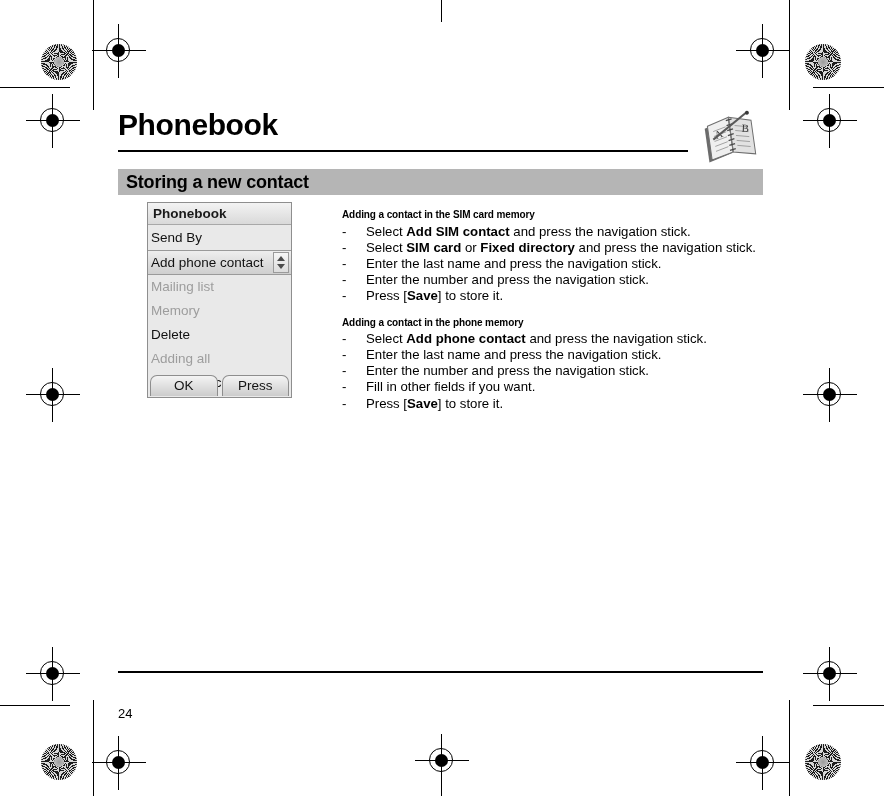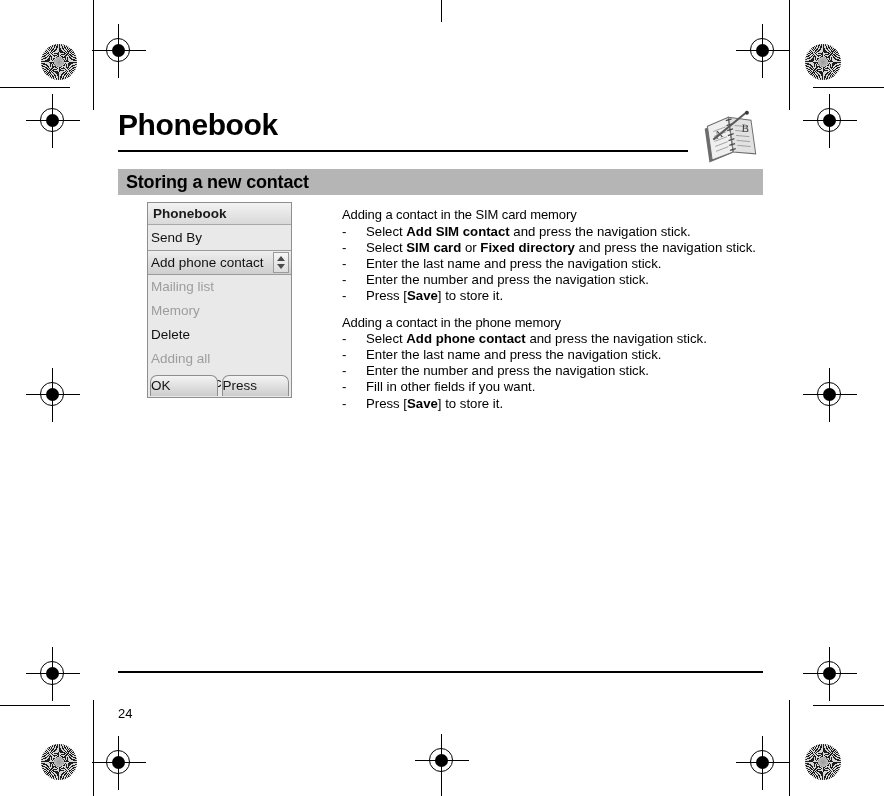--- a/index.html
+++ b/index.html
@@ -211,20 +211,21 @@
     bottom: 0;
     width: 100%;
     height: 22px;
     display: flex;
   }
   .ps-key {
     flex: 1;
     margin: 0 2px;
     height: 21px;
     line-height: 20px;
+    text-align: center;
     background: linear-gradient(#f4f4f4, #cccccc);
     border: 1px solid #8e8e8e;
     border-bottom: none;
     border-radius: 7px 7px 0 0;
     box-sizing: border-box;
     color: #141414;
   }
 
   
   .body-col {
@@ -232,22 +233,22 @@
     left: 342px;
     top: 207px;
     width: 424px;
     font-size: 13.2px;
     line-height: 15.6px;
   }
   .para {
     margin: 0 0 11px 0;
   }
   .subhead {
-    font-size: 13px;
-    font-weight: normal;
+    font-size: 10px;
+    font-weight: bold;
     margin: 0 0 1px 0;
     letter-spacing: -0.1px;
   }
   ul.steps {
     list-style: none;
     margin: 0 0 11px 0;
     padding: 0;
   }
   ul.steps li {
     position: relative;

